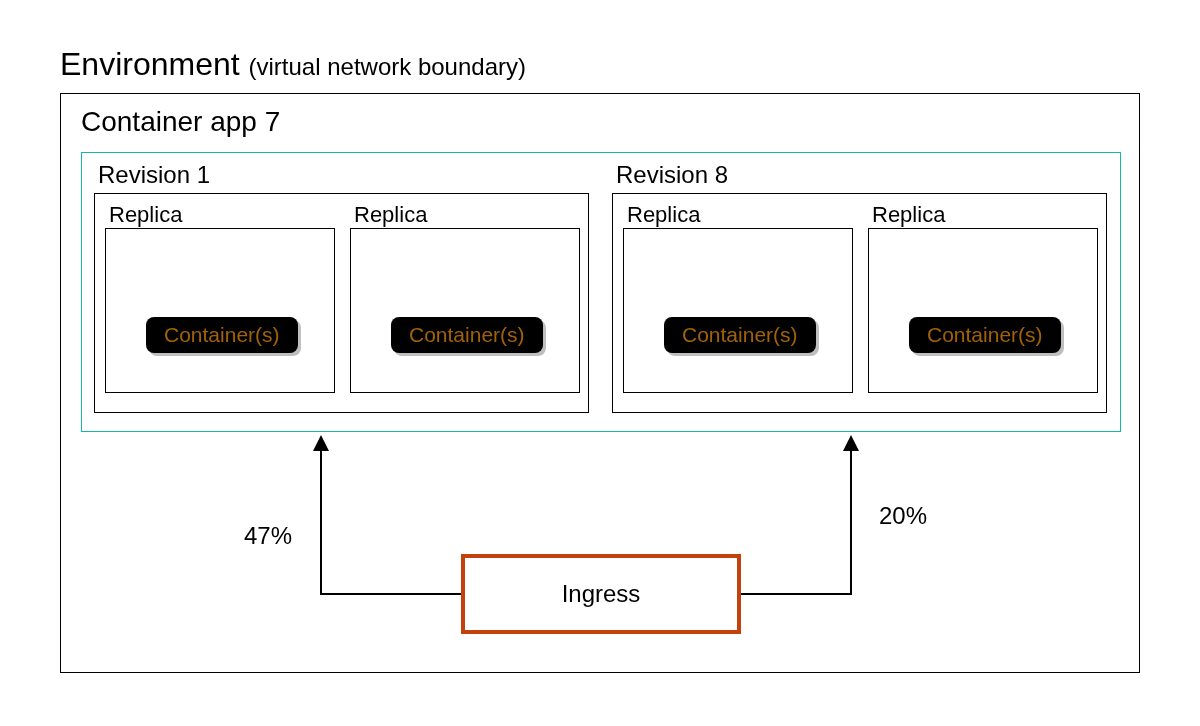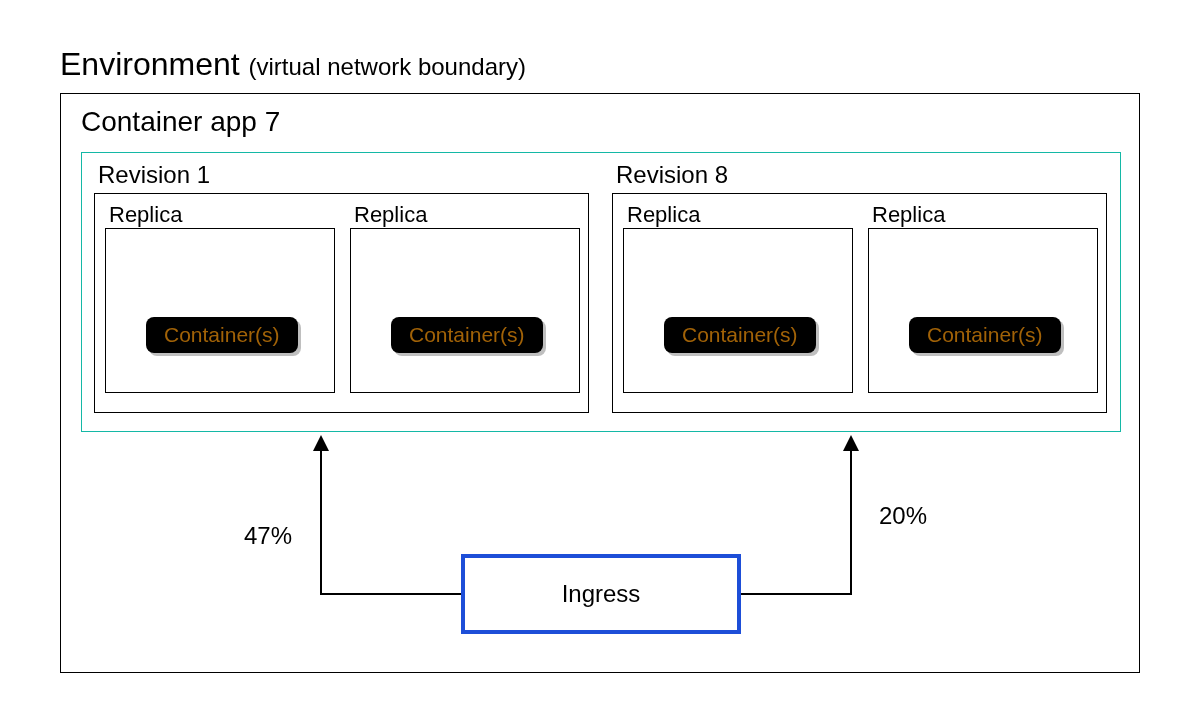--- a/index.html
+++ b/index.html
@@ -98,21 +98,21 @@
       border-radius: 8px;
       box-shadow: 3px 3px 0px #bfbfbf;
       margin-top: 28px;
     }
     .ingress-box {
       position: absolute;
       left: 400px;
       top: 460px;
       width: 280px;
       height: 80px;
-      border: 4px solid #1d4ed8;
+      border: 4px solid #c2410c;
       display: flex;
       align-items: center;
       justify-content: center;
       font-size: 24px;
       color: #000;
     }
     .traffic-80 {
       position: absolute;
       left: 183px;
       top: 428px;

